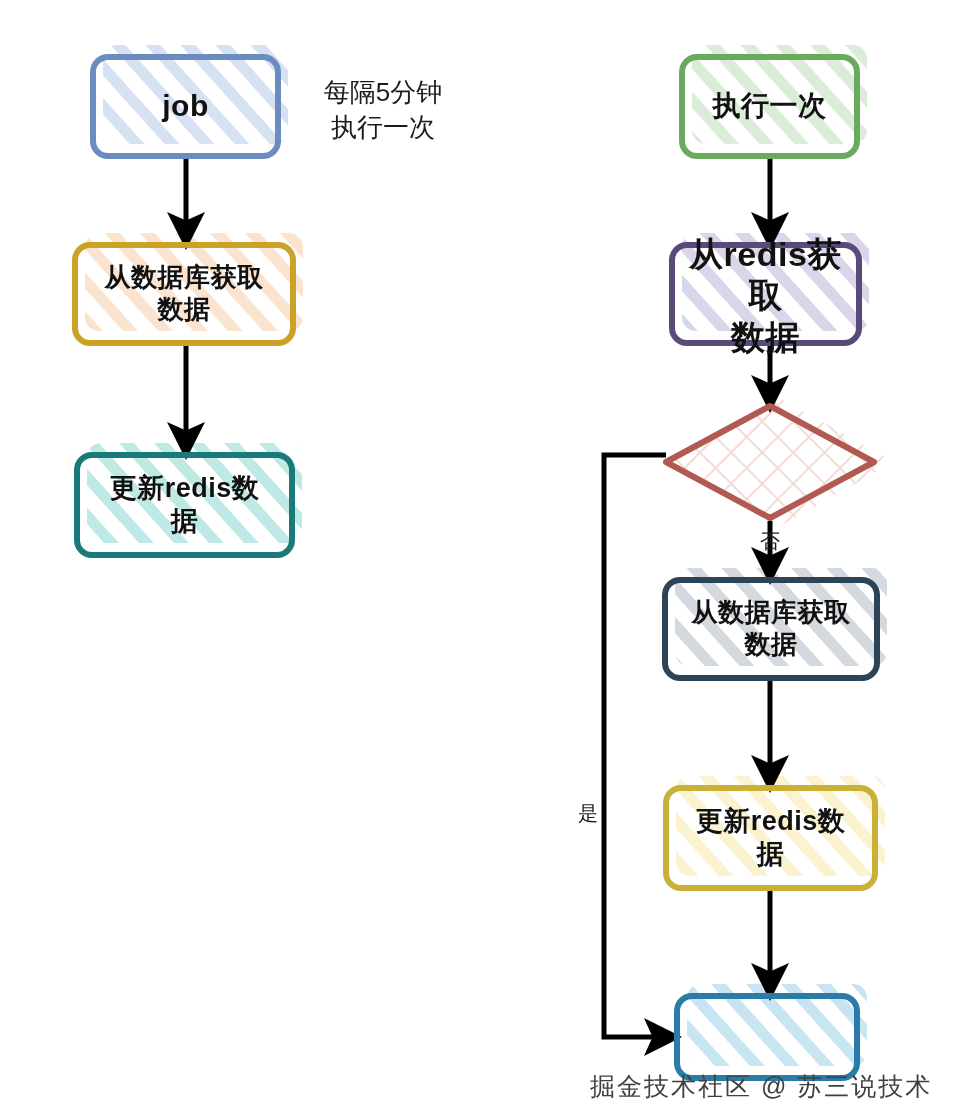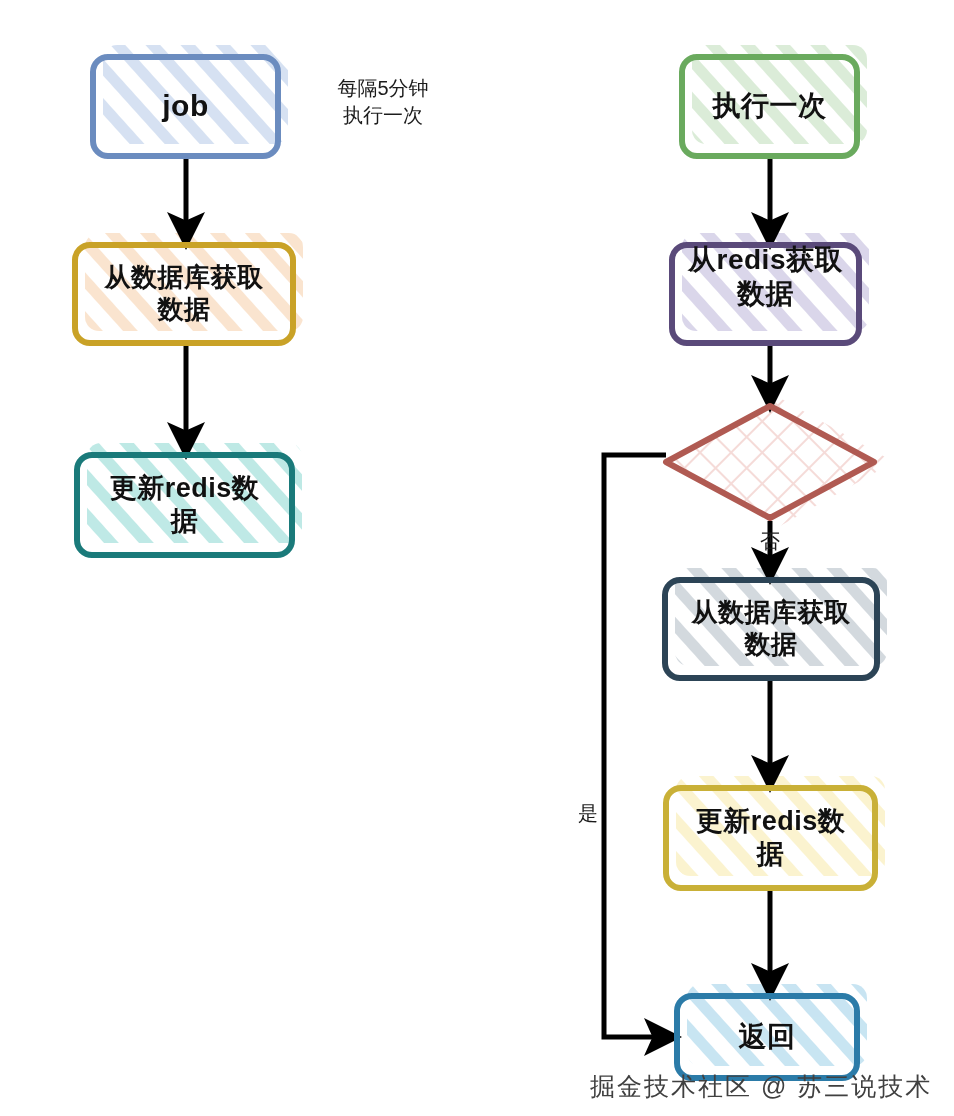--- a/index.html
+++ b/index.html
@@ -39,21 +39,21 @@
   }
   .edge-label {
     position: absolute;
     font-size: 20px;
     color: #1a1a1a;
     font-weight: normal;
     text-align: center;
   }
   .annotation {
     position: absolute;
-    font-size: 20px;
+    font-size: 26px;
     color: #1c1c1c;
     text-align: center;
     line-height: 1.35;
     white-space: pre-line;
   }
   .watermark {
     position: absolute;
     font-size: 25px;
     color: #404040;
     letter-spacing: 2px;
@@ -149,31 +149,30 @@
   <div class="node-label" style="left:93px;top:57px;width:185px;height:99px;font-size:30px;">job</div>
 
   <div class="node-label" style="left:75px;top:245px;width:218px;height:98px;font-size:26px;">从数据库获取
 数据</div>
 
   <div class="node-label" style="left:77px;top:455px;width:215px;height:100px;font-size:27px;">更新redis数
 据</div>
 
   <div class="node-label" style="left:682px;top:57px;width:175px;height:99px;font-size:28px;">执行一次</div>
 
-  <div class="node-label" style="left:672px;top:228px;width:187px;height:98px;font-size:28px;">从redis获取
+  <div class="node-label" style="left:672px;top:247px;width:187px;height:98px;font-size:34px;">从redis获取
 数据</div>
 
 
   <div class="node-label" style="left:665px;top:580px;width:212px;height:98px;font-size:26px;">从数据库获取
 数据</div>
 
   <div class="node-label" style="left:666px;top:788px;width:209px;height:100px;font-size:27px;">更新redis数
 据</div>
 
-  <div class="node-label" style="left:677px;top:996px;width:180px;height:82px;font-size:28px;">返回</div>
 
   <div class="edge-label" style="left:760px;top:528px;">否</div>
 
   <div class="edge-label" style="left:578px;top:800px;">是</div>
 
   <div class="annotation" style="left:308px;top:75px;width:150px;">每隔5分钟
 执行一次</div>
 
   <div class="watermark" style="left:590px;top:1070px;">掘金技术社区 @ 苏三说技术</div>
 

